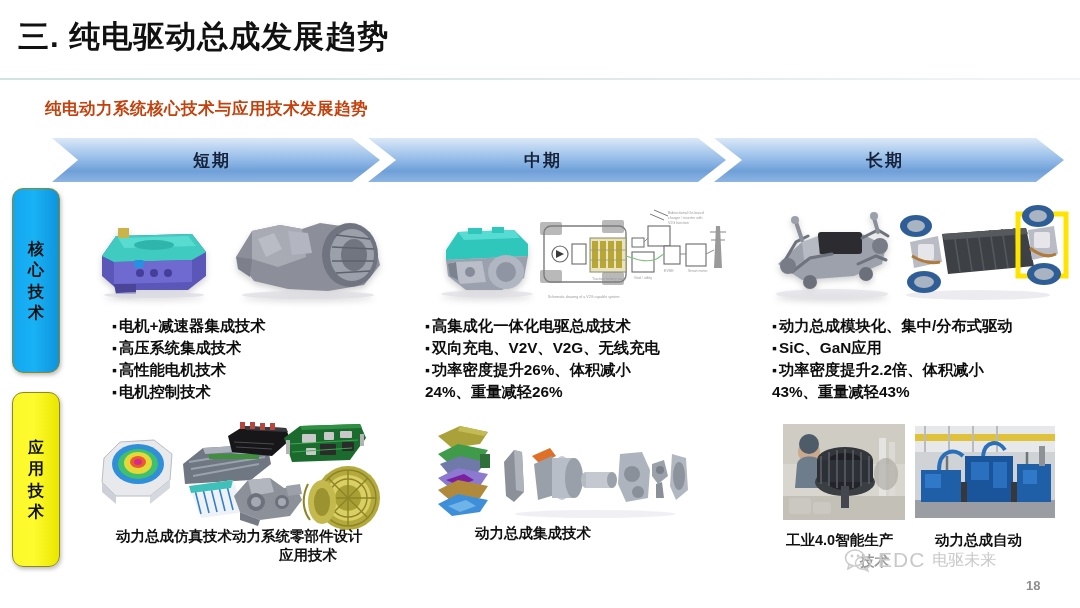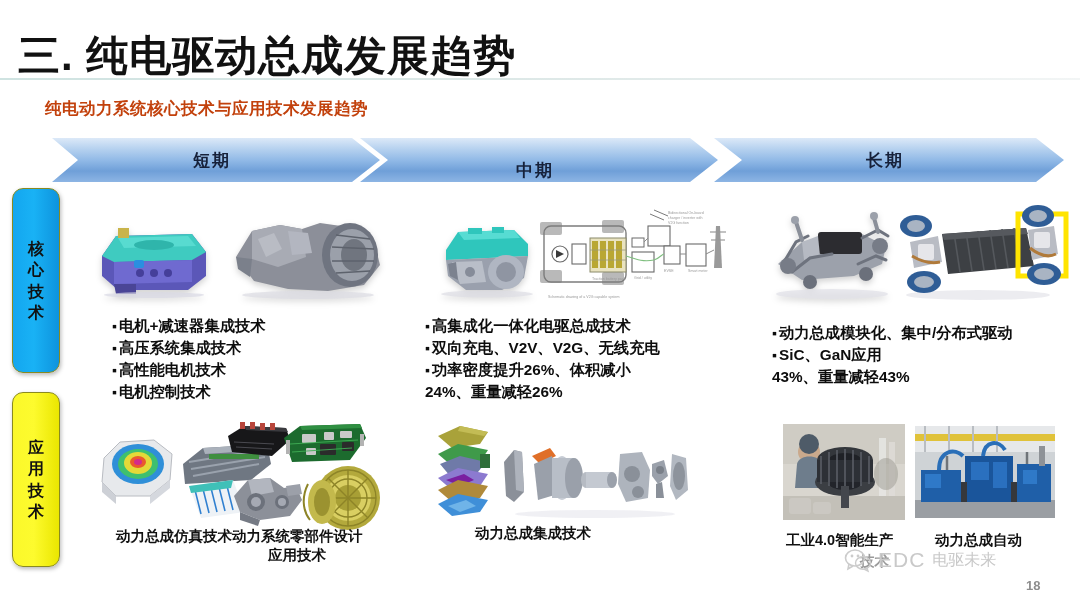--- a/index.html
+++ b/index.html
@@ -6,22 +6,22 @@
   html, body {
     width: 1080px; height: 608px;
     background: #ffffff;
     font-family: "Liberation Sans", "DejaVu Sans", sans-serif;
     overflow: hidden;
   }
   .slide { position: relative; width: 1080px; height: 608px; background: #fff; }
 
   
   .slide-title {
-    position: absolute; left: 18px; top: 28px;
-    font-size: 42px; font-weight: bold; color: #111;
+    position: absolute; left: 18px; top: 16px;
+    font-size: 31px; font-weight: bold; color: #111;
     letter-spacing: 1px; white-space: nowrap;
   }
   .title-rule {
     position: absolute; left: 0px; top: 78px; width: 1080px; height: 2px;
     background: linear-gradient(to right, #cfe3e1 0%, #dfe9e8 55%, #f2f5f5 100%);
   }
   .subtitle {
     position: absolute; left: 45px; top: 98px;
     font-size: 16.5px; font-weight: bold; color: #c2410c;
     letter-spacing: .5px; white-space: nowrap;
@@ -32,22 +32,22 @@
   .chev {
     position: absolute; top: 0; height: 44px;
     background: linear-gradient(to bottom,
         #dce9f8 0%, #bad4f0 22%, #8fb8e6 52%, #6f9fd8 75%, #8db5e4 100%);
     display: flex; align-items: center; justify-content: center;
     color: #16213a; font-size: 17px; font-weight: bold; letter-spacing: 2px;
     box-shadow: 1px 2px 3px rgba(0,0,0,.28);
   }
   .chev.c1 { left: 0px;   width: 328px;
     clip-path: polygon(0 0, 300px 0, 328px 50%, 300px 100%, 0 100%, 26px 50%); }
-  .chev.c2 { left: 308px; width: 358px;
-    clip-path: polygon(0 0, 330px 0, 358px 50%, 330px 100%, 0 100%, 28px 50%); align-items: flex-end; }
+  .chev.c2 { left: 316px; width: 358px;
+    clip-path: polygon(0 0, 330px 0, 358px 50%, 330px 100%, 0 100%, 28px 50%); }
   .chev.c3 { left: 662px; width: 350px;
     clip-path: polygon(0 0, 322px 0, 350px 50%, 322px 100%, 0 100%, 28px 50%); }
   .chev span { transform: translateX(-4px); }
 
   
   .rowlabel {
     position: absolute; left: 12px; width: 48px;
     border-radius: 11px; border: 1px solid #7d7d1e;
     display: flex; flex-direction: column; align-items: center; justify-content: center;
     font-size: 16px; font-weight: bold; color: #111; line-height: 1.32;
@@ -294,23 +294,24 @@
         <ellipse cx="28" cy="26" rx="9" ry="6" fill="#a9b4c3"></ellipse>
         <ellipse cx="150" cy="16" rx="16" ry="11" fill="#2f5d96"></ellipse>
         <ellipse cx="150" cy="16" rx="9" ry="6" fill="#a9b4c3"></ellipse>
         <ellipse cx="36" cy="82" rx="17" ry="11" fill="#2f5d96"></ellipse>
         <ellipse cx="36" cy="82" rx="10" ry="6" fill="#a9b4c3"></ellipse>
         <ellipse cx="156" cy="74" rx="17" ry="11" fill="#2f5d96"></ellipse>
         <ellipse cx="156" cy="74" rx="10" ry="6" fill="#a9b4c3"></ellipse>
       </g>
     </svg>
   </div>
-  <div class="bullets" style="left:772px; top:322px;">
+  <div class="bullets" style="left:772px; top:315px;">
     <div class="bl">动力总成模块化、集中/分布式驱动</div>
     <div class="bl">SiC、GaN应用</div>
+    <div class="bl">功率密度提升2.2倍、体积减小</div>
     <div>43%、重量减轻43%</div>
   </div>
 
   <div class="imgbox" style="left:92px; top:428px;">
     <svg width="92" height="80" viewBox="0 0 92 80">
       <path d="M12,30 L28,14 L62,12 L80,26 L78,52 L58,68 L24,68 L10,54 Z" fill="#e7e9ec" stroke="#b9bcc2"></path>
       <ellipse cx="46" cy="36" rx="26" ry="20" fill="#2f8fd8"></ellipse>
       <ellipse cx="46" cy="36" rx="20" ry="15" fill="#3ec06f"></ellipse>
       <ellipse cx="46" cy="35" rx="14" ry="11" fill="#e4d938"></ellipse>
       <ellipse cx="46" cy="34" rx="8" ry="6" fill="#ea5a2c"></ellipse>
@@ -405,21 +406,21 @@
         <line x1="28" y1="16" x2="68" y2="56"></line>
           <line x1="28" y1="56" x2="68" y2="16"></line>
       </g>
       <ellipse cx="22" cy="40" rx="14" ry="22" fill="#c3b94c"></ellipse>
       <ellipse cx="22" cy="40" rx="8" ry="14" fill="#9b9230"></ellipse>
       <path d="M8,22 C2,34 2,48 10,58" stroke="#8d8427" stroke-width="2" fill="none"></path>
     </svg>
   </div>
   <div class="caption" style="left:104px; top:527px;margin-left:12px;">动力总成仿真技术</div>
   <div class="caption" style="left:232px; top:527px;">动力系统零部件设计</div>
-  <div class="caption" style="left:268px; top:546px;">应用技术</div>
+  <div class="caption" style="left:279px; top:546px;">应用技术</div>
 
   <div class="imgbox" style="left:430px; top:420px;">
     <svg width="68" height="100" viewBox="0 0 68 100">
       <path d="M8,16 L30,6 L58,12 L50,24 L22,28 Z" fill="#a9a23a"></path>
       <path d="M30,6 L58,12 L54,16 L28,11 Z" fill="#c3bc55"></path>
       <path d="M8,34 L28,24 L58,30 L50,42 L22,46 Z" fill="#3f9a4a"></path>
       <path d="M10,44 L30,36 L56,42 L48,52 L20,56 Z" fill="#6f7aa8"></path>
       <rect x="50" y="34" width="10" height="14" fill="#2f6f3a"></rect>
       <path d="M8,58 L28,48 L58,54 L50,66 L22,70 Z" fill="#8c7ad0"></path>
       <path d="M16,60 L34,54 L44,60 L30,66 Z" fill="#7a1fa0"></path>

